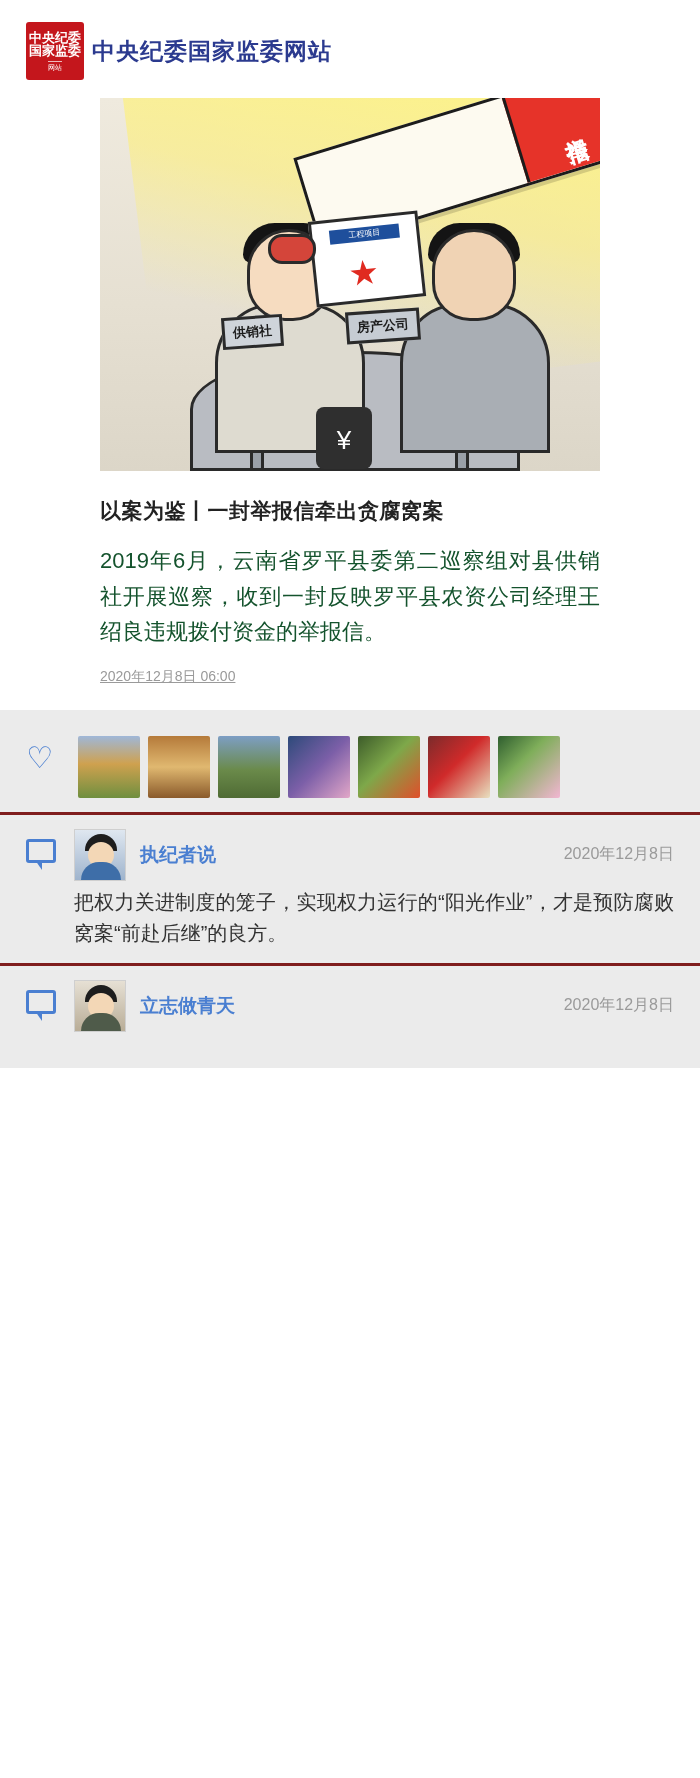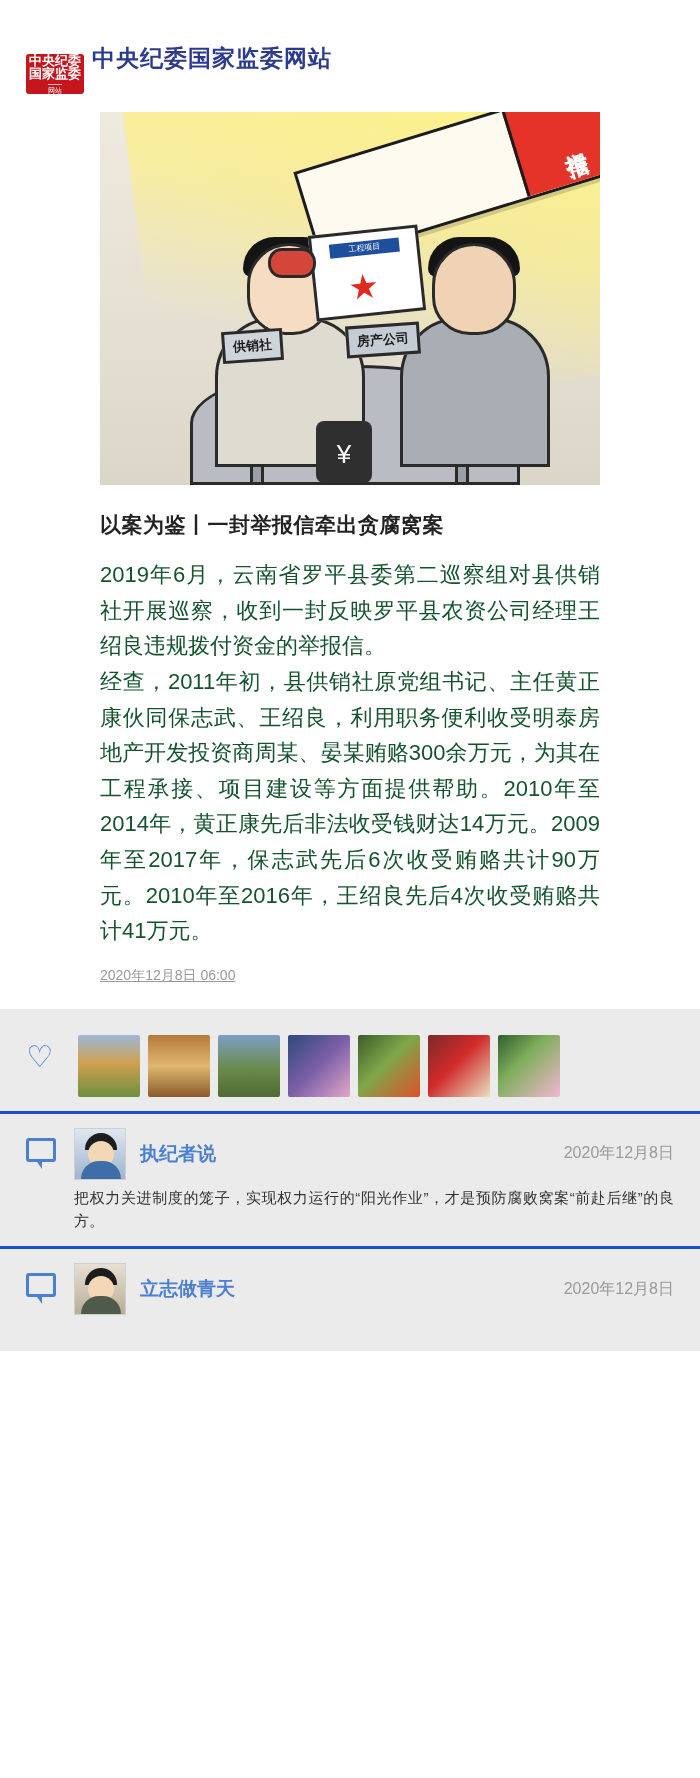--- a/index.html
+++ b/index.html
@@ -15,31 +15,30 @@
   }
 
   
   .site-header {
     display: flex;
     align-items: center;
     padding: 22px 0 18px 26px;
     background: #fff;
   }
   .logo {
-    width: 58px; height: 40px;
+    width: 58px; height: 58px;
     background: #c4161c;
     border-radius: 3px;
     display: flex;
     flex-direction: column;
     align-items: center;
     justify-content: center;
     color: #fff;
     line-height: 1.05;
     padding: 3px 0;
-    margin-top: 32px;
   }
   .logo .l1, .logo .l2 {
     font-size: 13px;
     letter-spacing: 0px;
     font-weight: bold;
     white-space: nowrap;
   }
   .logo .l3 {
     font-size: 7px;
     margin-top: 3px;
@@ -205,21 +204,21 @@
   .panels {
     background: #ebebeb;
     padding: 12px 0 22px 0;
   }
   .panel {
     background: #ebebeb;
     display: flex;
     align-items: flex-start;
     padding: 14px 26px 14px 26px;
   }
-  .panel + .panel { border-top: 3px solid #1d4ed8; }
+  .panel + .panel { border-top: 3px solid #7f1d1d; }
 
   .likes-row .icon-col { padding-top: 6px; }
   .heart {
     width: 34px; height: 34px;
     color: #4a7fd1;
     font-size: 30px; line-height: 32px;
   }
   .thumbs {
     display: flex;
     gap: 8px;
@@ -295,21 +294,21 @@
     font-size: 19px;
     font-weight: bold;
   }
   .comment-date {
     margin-left: auto;
     color: #9a9a9a;
     font-size: 16px;
   }
   .comment-text {
     margin-top: 6px;
-    font-size: 15px;
+    font-size: 20px;
     line-height: 1.55;
     color: #333;
     text-align: justify;
   }
 </style>
 </head>
 <body>
 
 <div class="site-header">
   <div class="logo">
@@ -356,21 +355,20 @@
 
     <div class="tagA">供销社</div>
     <div class="tagB">房产公司</div>
     <div class="bag">¥</div>
   </div>
 
   <div class="headline">以案为鉴丨一封举报信牵出贪腐窝案</div>
 
   <div class="body-text">
     <p>2019年6月，云南省罗平县委第二巡察组对县供销社开展巡察，收到一封反映罗平县农资公司经理王绍良违规拨付资金的举报信。</p>
-    <p>经查，2011年初，县供销社原党组书记、主任黄正康伙同保志武、王绍良，利用职务便利收受明泰房地产开发投资商周某、晏某贿赂300余万元，为其在工程承接、项目建设等方面提供帮助。2010年至2014年，黄正康先后非法收受钱财达14万元。2009年至2017年，保志武先后6次收受贿赂共计90万元。2010年至2016年，王绍良先后4次收受贿赂共计41万元。</p>
   </div>
 
   <div class="timestamp">2020年12月8日 06:00</div>
 </div>
 
 <div class="panels">
 
   <div class="panel likes-row">
     <div class="icon-col">
       <div class="heart">♡</div>

